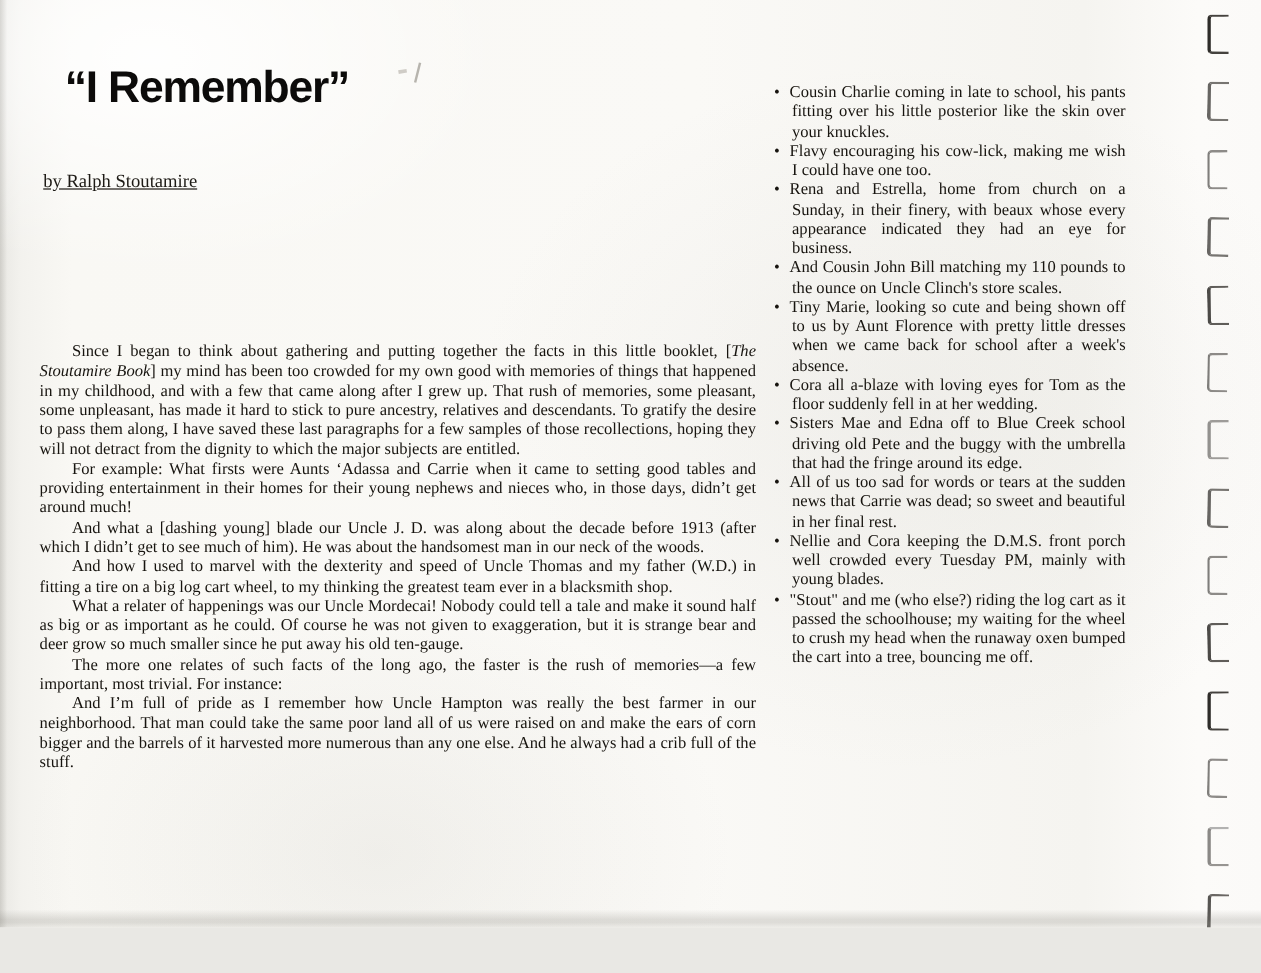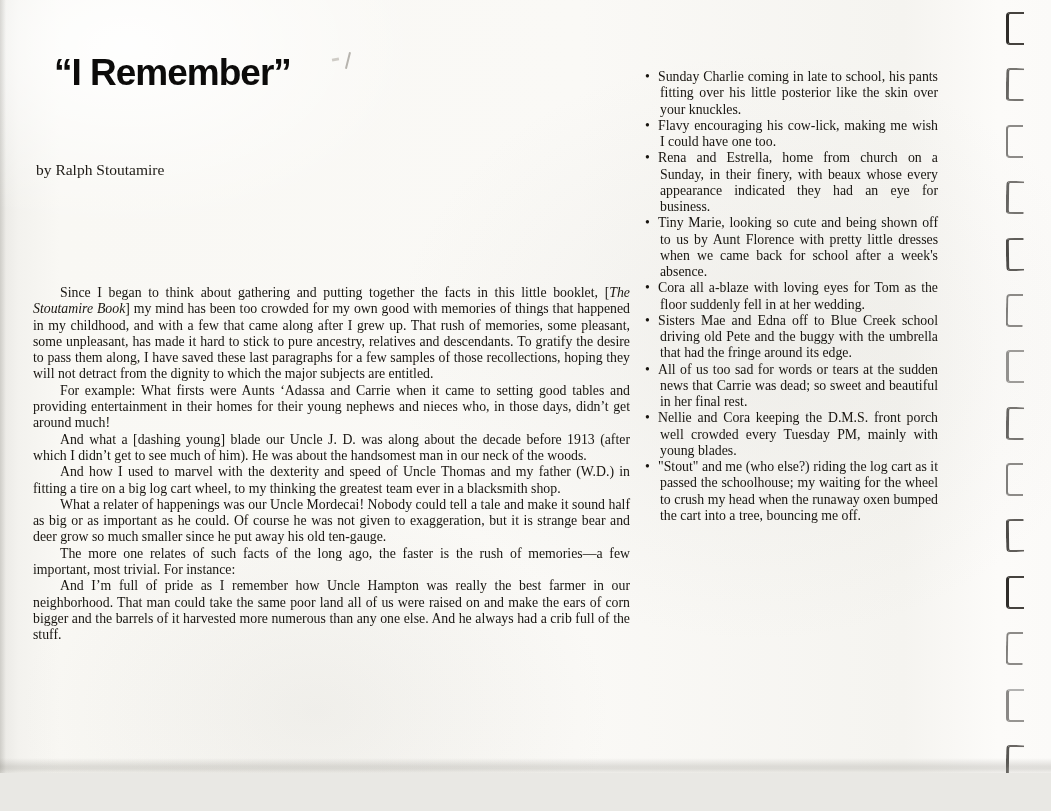--- a/index.html
+++ b/index.html
@@ -16,22 +16,22 @@
     font-family:"Liberation Serif","DejaVu Serif",serif;
     color:#17140f;
   }
   .title{
     position:absolute;left:54px;top:54px;margin:0;
     font-family:"Liberation Sans","DejaVu Sans",sans-serif;
     font-weight:bold;font-size:37px;line-height:1;
     letter-spacing:-1px;color:#0c0b0a;
   }
   .byline{
-    position:absolute;left:36px;top:161px;
-    font-size:15.5px;color:#1d1a15;
+    position:absolute;left:36px;top:143px;
+    font-size:15.5px;color:#1d1a15;text-decoration:underline;
   }
   .left-col{
     position:absolute;left:33px;top:285px;width:597px;
     font-size:13.8px;line-height:16.3px;
     text-align:justify;
   }
   .left-col p{margin:0;text-indent:27px;}
   .right-col{
     position:absolute;left:645px;top:69px;width:293px;
     font-size:13.8px;line-height:16.25px;
@@ -95,23 +95,24 @@
     <p>For example: What firsts were Aunts ‘Adassa and Carrie when it came to setting good tables and providing entertainment in their homes for their young nephews and nieces who, in those days, didn’t get around much!</p>
     <p>And what a [dashing young] blade our Uncle J. D. was along about the decade before 1913 (after which I didn’t get to see much of him). He was about the handsomest man in our neck of the woods.</p>
     <p>And how I used to marvel with the dexterity and speed of Uncle Thomas and my father (W.D.) in fitting a tire on a big log cart wheel, to my thinking the greatest team ever in a blacksmith shop.</p>
     <p>What a relater of happenings was our Uncle Mordecai! Nobody could tell a tale and make it sound half as big or as important as he could. Of course he was not given to exaggeration, but it is strange bear and deer grow so much smaller since he put away his old ten-gauge.</p>
     <p>The more one relates of such facts of the long ago, the faster is the rush of memories—a few important, most trivial. For instance:</p>
     <p>And I’m full of pride as I remember how Uncle Hampton was really the best farmer in our neighborhood. That man could take the same poor land all of us were raised on and make the ears of corn bigger and the barrels of it harvested more numerous than any one else. And he always had a crib full of the stuff.</p>
   </div>
 
   <div class="right-col">
     <ul>
-      <li><span class="dot">•</span><span>Sunday Charlie coming in late to school, his pants fitting over his little posterior like the skin over your knuckles.</span></li>
+      <li><span class="dot">•</span><span>Cousin Charlie coming in late to school, his pants fitting over his little posterior like the skin over your knuckles.</span></li>
       <li><span class="dot">•</span><span>Flavy encouraging his cow-lick, making me wish I could have one too.</span></li>
       <li><span class="dot">•</span><span>Rena and Estrella, home from church on a Sunday, in their finery, with beaux whose every appearance indicated they had an eye for business.</span></li>
+      <li><span class="dot">•</span><span>And Cousin John Bill matching my 110 pounds to the ounce on Uncle Clinch's store scales.</span></li>
       <li><span class="dot">•</span><span>Tiny Marie, looking so cute and being shown off to us by Aunt Florence with pretty little dresses when we came back for school after a week's absence.</span></li>
       <li><span class="dot">•</span><span>Cora all a-blaze with loving eyes for Tom as the floor suddenly fell in at her wedding.</span></li>
       <li><span class="dot">•</span><span>Sisters Mae and Edna off to Blue Creek school driving old Pete and the buggy with the umbrella that had the fringe around its edge.</span></li>
       <li><span class="dot">•</span><span>All of us too sad for words or tears at the sudden news that Carrie was dead; so sweet and beautiful in her final rest.</span></li>
       <li><span class="dot">•</span><span>Nellie and Cora keeping the D.M.S. front porch well crowded every Tuesday PM, mainly with young blades.</span></li>
       <li><span class="dot">•</span><span>"Stout" and me (who else?) riding the log cart as it passed the schoolhouse; my waiting for the wheel to crush my head when the runaway oxen bumped the cart into a tree, bouncing me off.</span></li>
     </ul>
   </div>
 
   <div class="binding">

